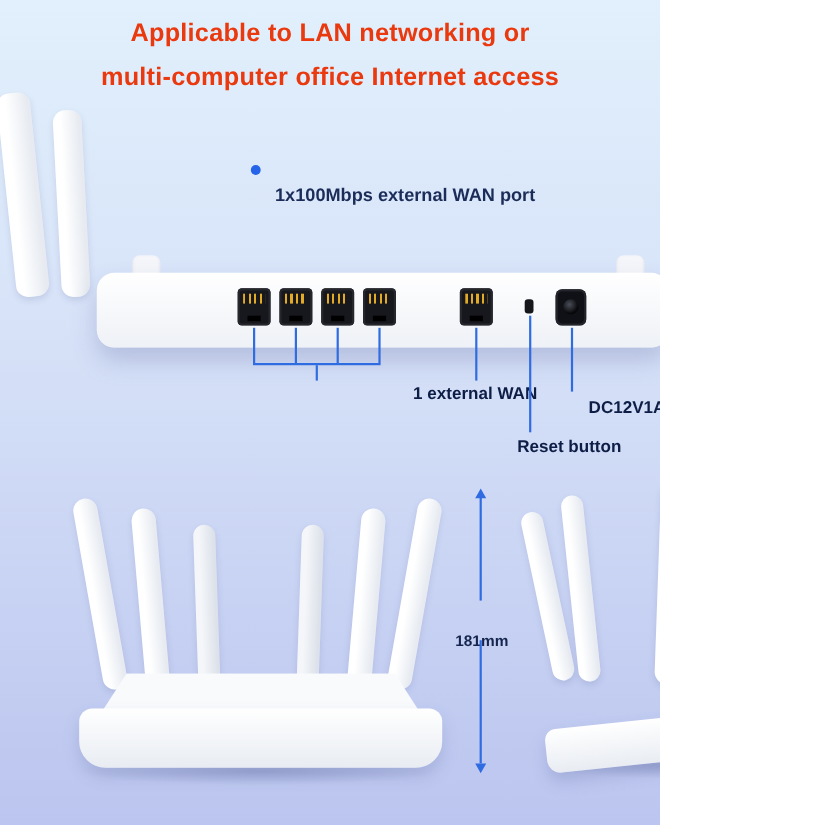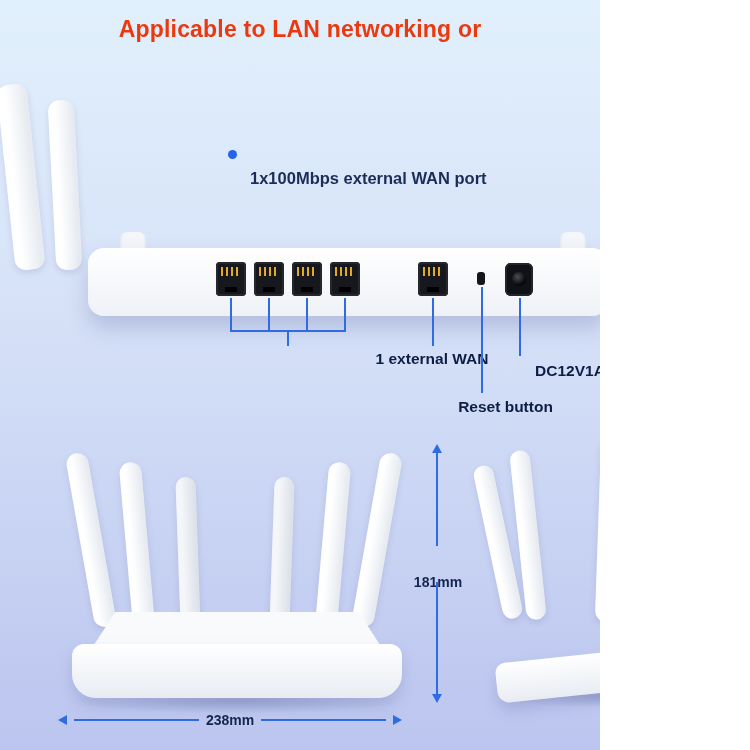--- a/index.html
+++ b/index.html
@@ -50,20 +50,21 @@
   .body-side { position:absolute; background:linear-gradient(180deg,#ffffff,#e8ecf2);
                border-radius:10px 16px 14px 12px; box-shadow:0 8px 14px rgba(100,110,165,.28); }
   .ground-shadow { position:absolute; background:radial-gradient(ellipse at center, rgba(100,110,165,.35), rgba(100,110,165,0) 70%); }
 </style>
 </head>
 <body>
 
 <div class="canvas">
 
   <div class="abs title" style="top:16px;">Applicable to LAN networking or</div>
+  <div class="abs title" style="top:56px;">multi-computer office Internet access</div>
 
   <div class="abs feature-row" style="left:228px; top:121px;">
     <span class="dot"></span>
     <span class="feature-text">1x100Mbps external WAN port</span>
   </div>
 
   <div class="antenna" style="left:6px;  top:84px;  width:30px; height:186px; transform:rotate(-6deg); z-index:1;"></div>
   <div class="antenna" style="left:52px; top:100px; width:26px; height:170px; transform:rotate(-3deg); z-index:1;"></div>
   <div class="antenna" style="left:672px; top:100px; width:26px; height:170px; transform:rotate(3deg); z-index:1;"></div>
   <div class="antenna" style="left:714px; top:84px;  width:30px; height:186px; transform:rotate(6deg); z-index:1;"></div>
@@ -105,21 +106,21 @@
   <div class="cline" style="left:230px; top:330px; width:116px; height:2px; z-index:5;"></div>
   <div class="cline" style="left:287px; top:332px; width:2px; height:14px; z-index:5;"></div>
 
   <div class="cline" style="left:432px; top:298px; width:2px; height:48px; z-index:5;"></div>
   <div class="label" style="left:357px; top:350px; width:150px;">1 external WAN</div>
 
   <div class="cline" style="left:519px; top:298px; width:2px; height:58px; z-index:5;"></div>
   <div class="label" style="left:515px; top:362px; width:110px;">DC12V1A</div>
 
   <div class="cline" style="left:481px; top:287px; width:2px; height:106px; z-index:5;"></div>
-  <div class="label" style="left:428px; top:398px; width:155px;">Reset button</div>
+  <div class="label" style="left:440px; top:398px; width:155px;">Reset button</div>
 
   <div class="ground-shadow" style="left:70px; top:688px; width:330px; height:26px; z-index:1;"></div>
   <div class="antenna" style="left:80px;  top:452px; width:22px; height:176px; transform:rotate(-10deg); z-index:2;"></div>
   <div class="antenna" style="left:126px; top:462px; width:22px; height:168px; transform:rotate(-5deg); z-index:2;"></div>
   <div class="antenna dim2" style="left:178px; top:477px; width:20px; height:152px; transform:rotate(-2deg); z-index:2;"></div>
   <div class="antenna dim2" style="left:272px; top:477px; width:20px; height:152px; transform:rotate(2deg); z-index:2;"></div>
   <div class="antenna" style="left:322px; top:462px; width:22px; height:168px; transform:rotate(5deg); z-index:2;"></div>
   <div class="antenna" style="left:366px; top:452px; width:22px; height:176px; transform:rotate(10deg); z-index:2;"></div>
   <div class="face-top" style="left:92px; top:612px; width:290px; height:36px; z-index:3;"></div>
   <div class="face-front" style="left:72px; top:644px; width:330px; height:54px; z-index:4;"></div>
@@ -131,22 +132,15 @@
   <div class="antenna" style="left:646px; top:450px; width:20px; height:168px; transform:rotate(8deg); z-index:2;"></div>
   <div class="antenna" style="left:684px; top:462px; width:20px; height:156px; transform:rotate(14deg); z-index:2;"></div>
   <div class="body-side" style="left:496px; top:652px; width:224px; height:40px; transform:rotate(-6deg); z-index:3;"></div>
 
   <div class="abs arr arr-up" style="left:432px; top:444px; z-index:5;"></div>
   <div class="cline" style="left:436px; top:452px; width:2px; height:94px; z-index:5;"></div>
   <div class="abs dim-text" style="left:405px; top:556px; width:66px;margin-top:18px;">181mm</div>
   <div class="cline" style="left:436px; top:582px; width:2px; height:112px; z-index:5;"></div>
   <div class="abs arr arr-down" style="left:432px; top:694px; z-index:5;"></div>
 
-  <div class="dim-row" style="left:58px; top:712px; width:344px; z-index:5;">
-    <div class="arr arr-left"></div>
-    <div class="dim-seg"></div>
-    <div class="dim-text">238mm</div>
-    <div class="dim-seg"></div>
-    <div class="arr arr-right"></div>
-  </div>
 
 
 </div>
 
 </body></html>

